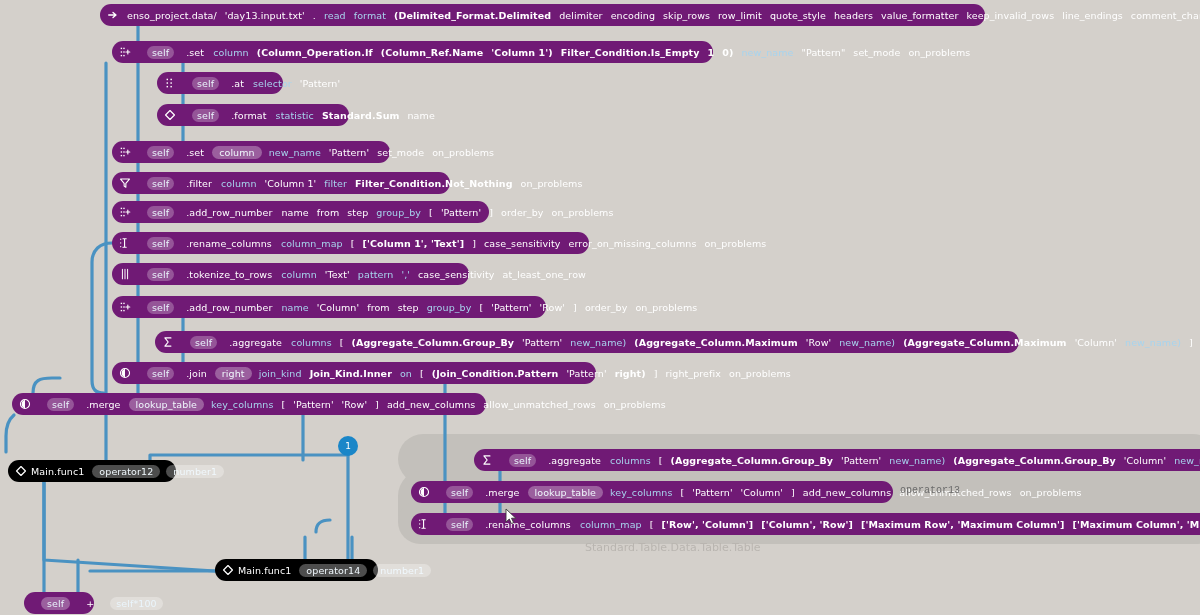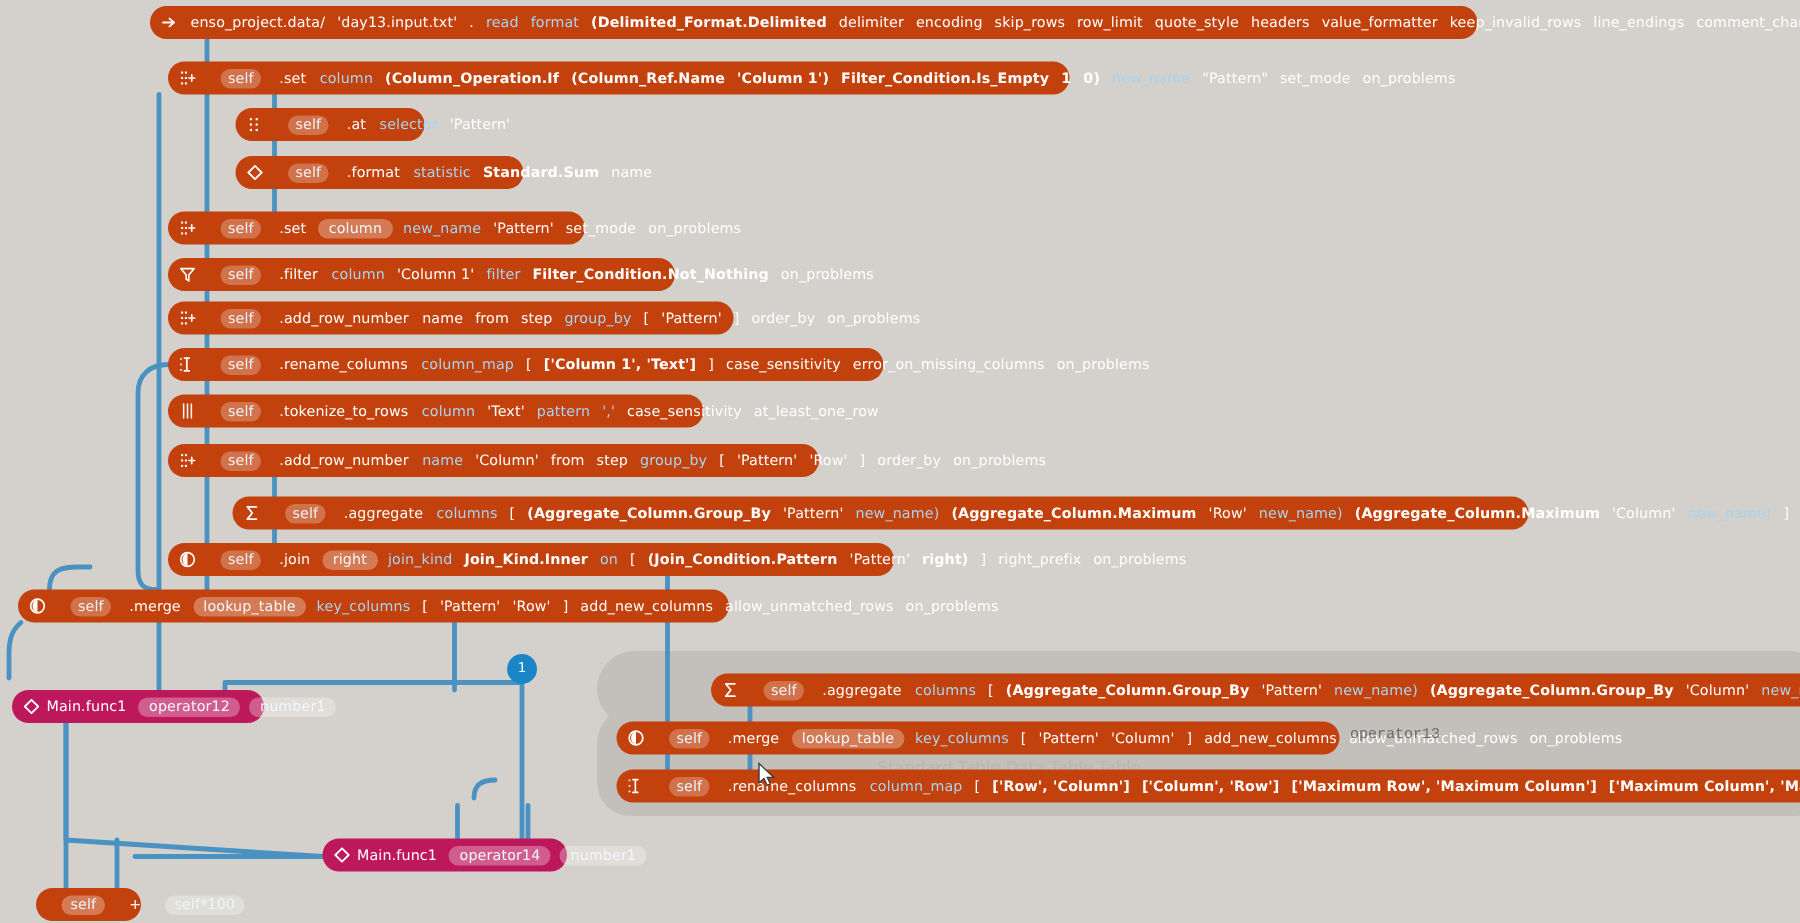--- a/index.html
+++ b/index.html
@@ -16,21 +16,21 @@
 
   
   .group-bg{
     position:absolute;background:#c3c0bb;border-radius:28px;
   }
 
   
   .node{
     position:absolute;display:flex;align-items:center;
     height:22px;border-radius:11px;
-    background:#c2410c;color:#ffffff;
+    background:#701a75;color:#ffffff;
     font-size:9.5px;letter-spacing:.1px;white-space:nowrap;
     padding:0 9px 0 4px;box-sizing:border-box;
   }
   .node .icon{
     width:14px;height:14px;margin:0 3px 0 2px;flex:0 0 auto;
     display:flex;align-items:center;justify-content:center;
     font-size:9px;line-height:1;color:#ffffff;
   }
   .node .icon svg{display:block;}
   
@@ -46,33 +46,33 @@
   .tok.lit{font-weight:normal;color:#ffffff;}
   .tok.pl{font-weight:normal;color:#ffffff;}
 
   
   .chip{
     background:rgba(255,255,255,.30);border-radius:9px;
     padding:1px 7px;margin:0 3px;color:#f0f8fd;font-weight:normal;
   }
 
   
-  .node.fn{background:#be185d;}
+  .node.fn{background:#000000;}
   
   .lit-badge{
     position:absolute;width:20px;height:20px;border-radius:10px;
     background:#1a86c8;color:#fff;font-size:9px;
     display:flex;align-items:center;justify-content:center;
   }
   
   .node.expr{padding:0 7px 0 4px;}
 
   
   .ghost{
-    position:absolute;color:#b9b5b0;font-size:11px;white-space:nowrap;
+    position:absolute;color:#b9b5b0;font-size:11px;white-space:nowrap;margin-top:36px;
   }
   .ghostlbl{
     position:absolute;color:#6b6b6b;font-size:10px;white-space:nowrap;font-family:Liberation Mono, monospace;
   }
 
   
   .cursor{position:absolute;width:12px;height:18px;pointer-events:none;}
 </style>
 </head>
 <body>

